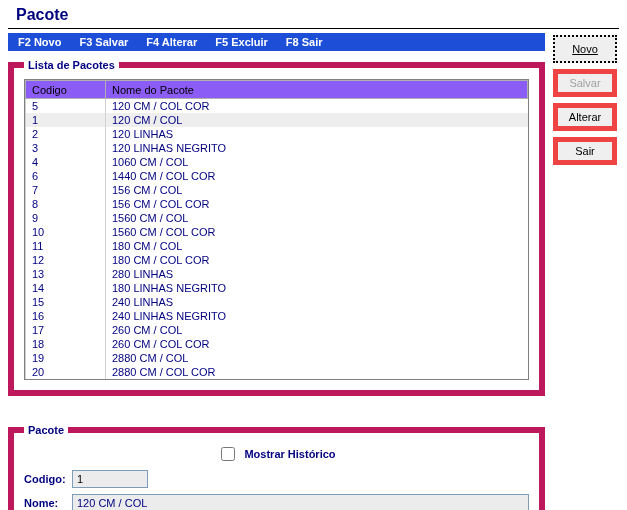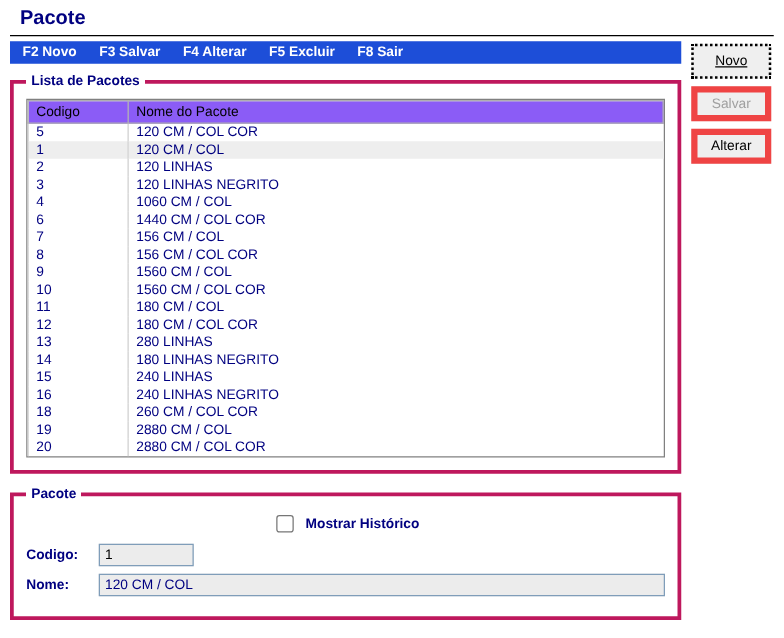--- a/index.html
+++ b/index.html
@@ -45,22 +45,22 @@
     color: #fff;
     font-weight: bold;
     font-size: 11px;
     padding: 3px 10px;
     display: flex;
     gap: 18px;
     margin-bottom: 8px;
   }
   .fkey-item { white-space: nowrap; }
   fieldset {
-    border: 3px solid #be185d;
-    margin: 0 0 10px 0;
+    border: 6px solid #be185d;
+    margin: 0 0 28px 0;
     padding: 8px 10px 10px 10px;
   }
   fieldset legend {
     color: #000080;
     font-weight: bold;
     font-size: 11px;
     padding: 0 4px;
   }
   .table-wrap {
     border: 1px solid #808080;
@@ -90,21 +90,21 @@
     overflow: hidden;
   }
   table.list tr.sel td {
     background: #eeeeee;
   }
   .col-codigo { width: 80px; }
 
   .form-row {
     display: flex;
     align-items: center;
-    gap: 10px;
+    gap: 0;
     margin: 6px 0;
     color: #000080;
     font-weight: bold;
   }
   .form-row label { width: 48px; font-weight: bold; }
   .input-small {
     width: 76px;
     height: 18px;
     font-size: 11px;
     padding: 1px 4px;
@@ -244,20 +244,24 @@
                 </tr>
                 <tr>
                   <td>15</td>
                   <td>240 LINHAS</td>
                 </tr>
                 <tr>
                   <td>16</td>
                   <td>240 LINHAS NEGRITO</td>
                 </tr>
                 <tr>
+                  <td>17</td>
+                  <td>260 CM / COL</td>
+                </tr>
+                <tr>
                   <td>18</td>
                   <td>260 CM / COL COR</td>
                 </tr>
                 <tr>
                   <td>19</td>
                   <td>2880 CM / COL</td>
                 </tr>
                 <tr>
                   <td>20</td>
                   <td>2880 CM / COL COR</td>
@@ -285,15 +289,16 @@
           <input class="input-wide" type="text" value="120 CM / COL" style="">
         </div>
       </fieldset>
 
     </div>
 
     <div class="right-col">
       <button class="sidebtn primary">Novo</button>
       <button class="sidebtn" disabled="">Salvar</button>
       <button class="sidebtn">Alterar</button>
+      <button class="sidebtn">Sair</button>
     </div>
   </div>
 </div>
 
 </body></html>

